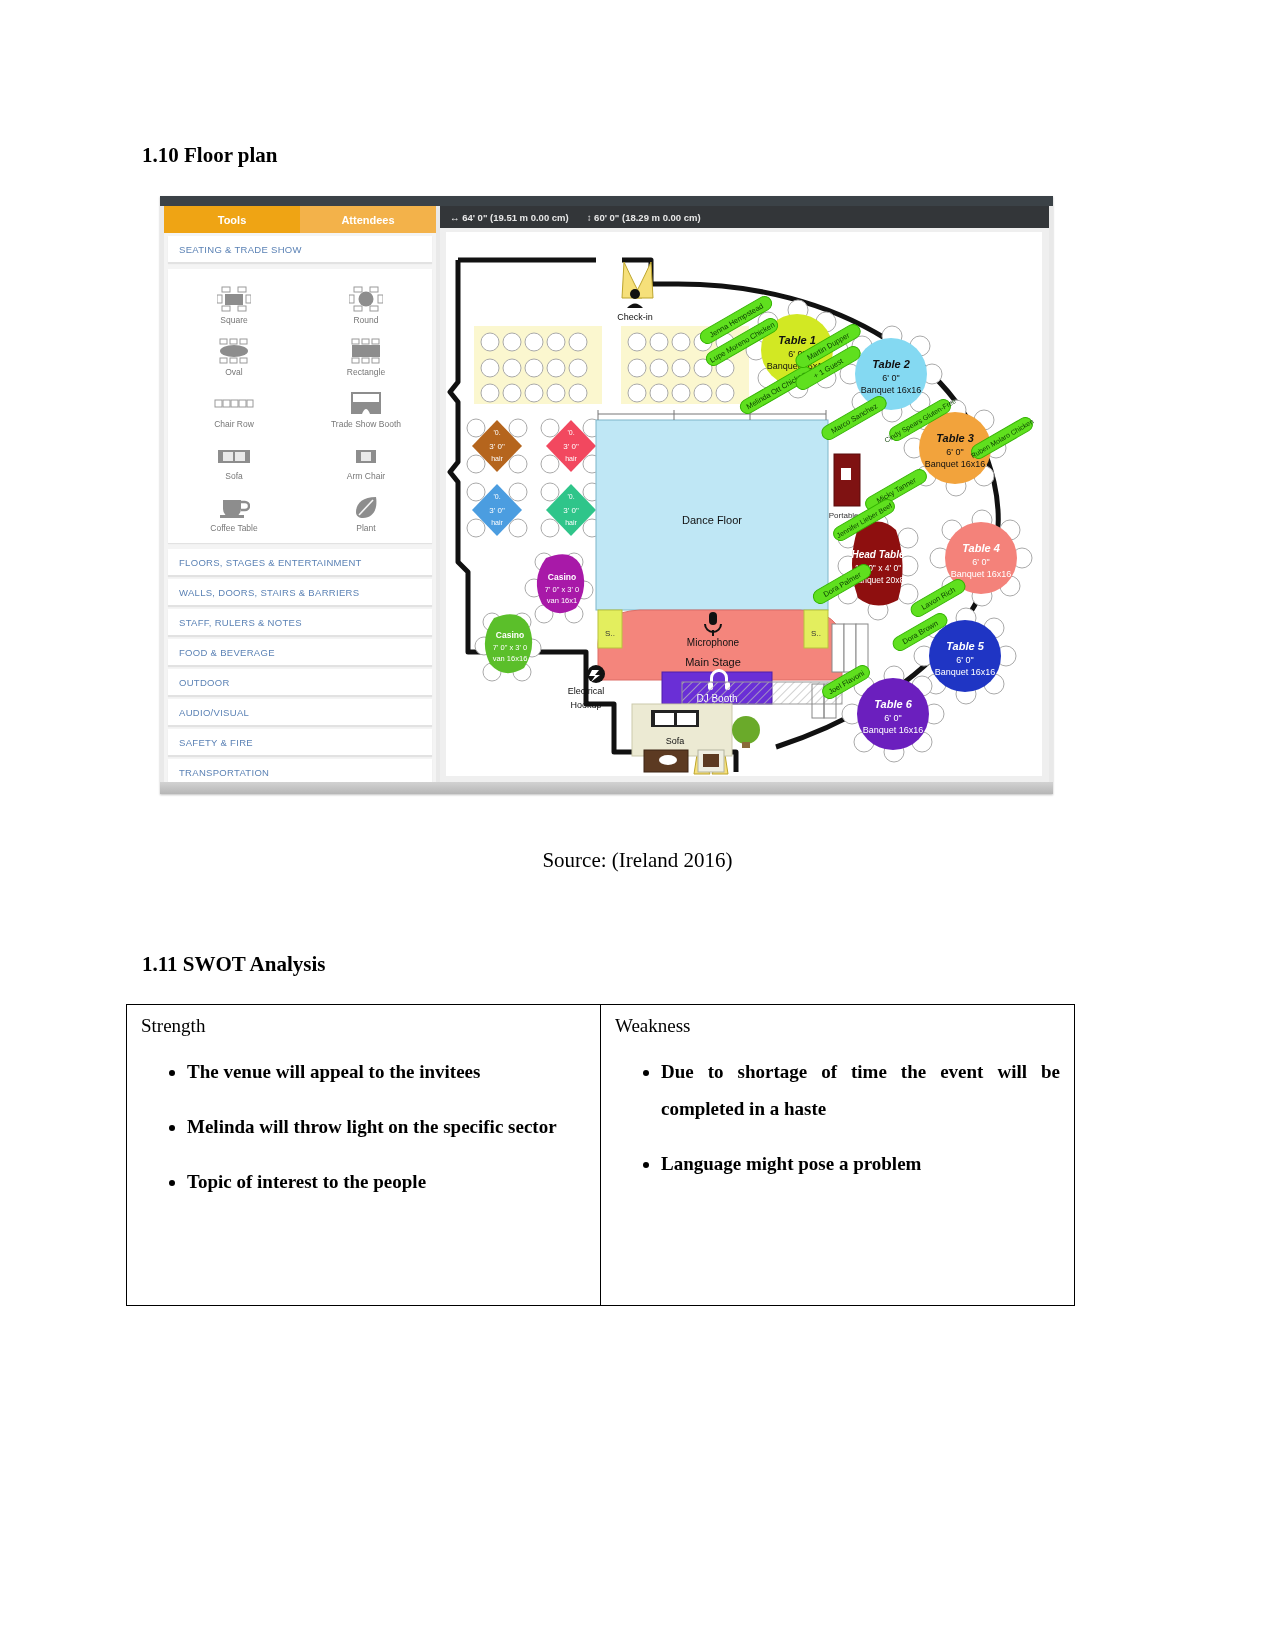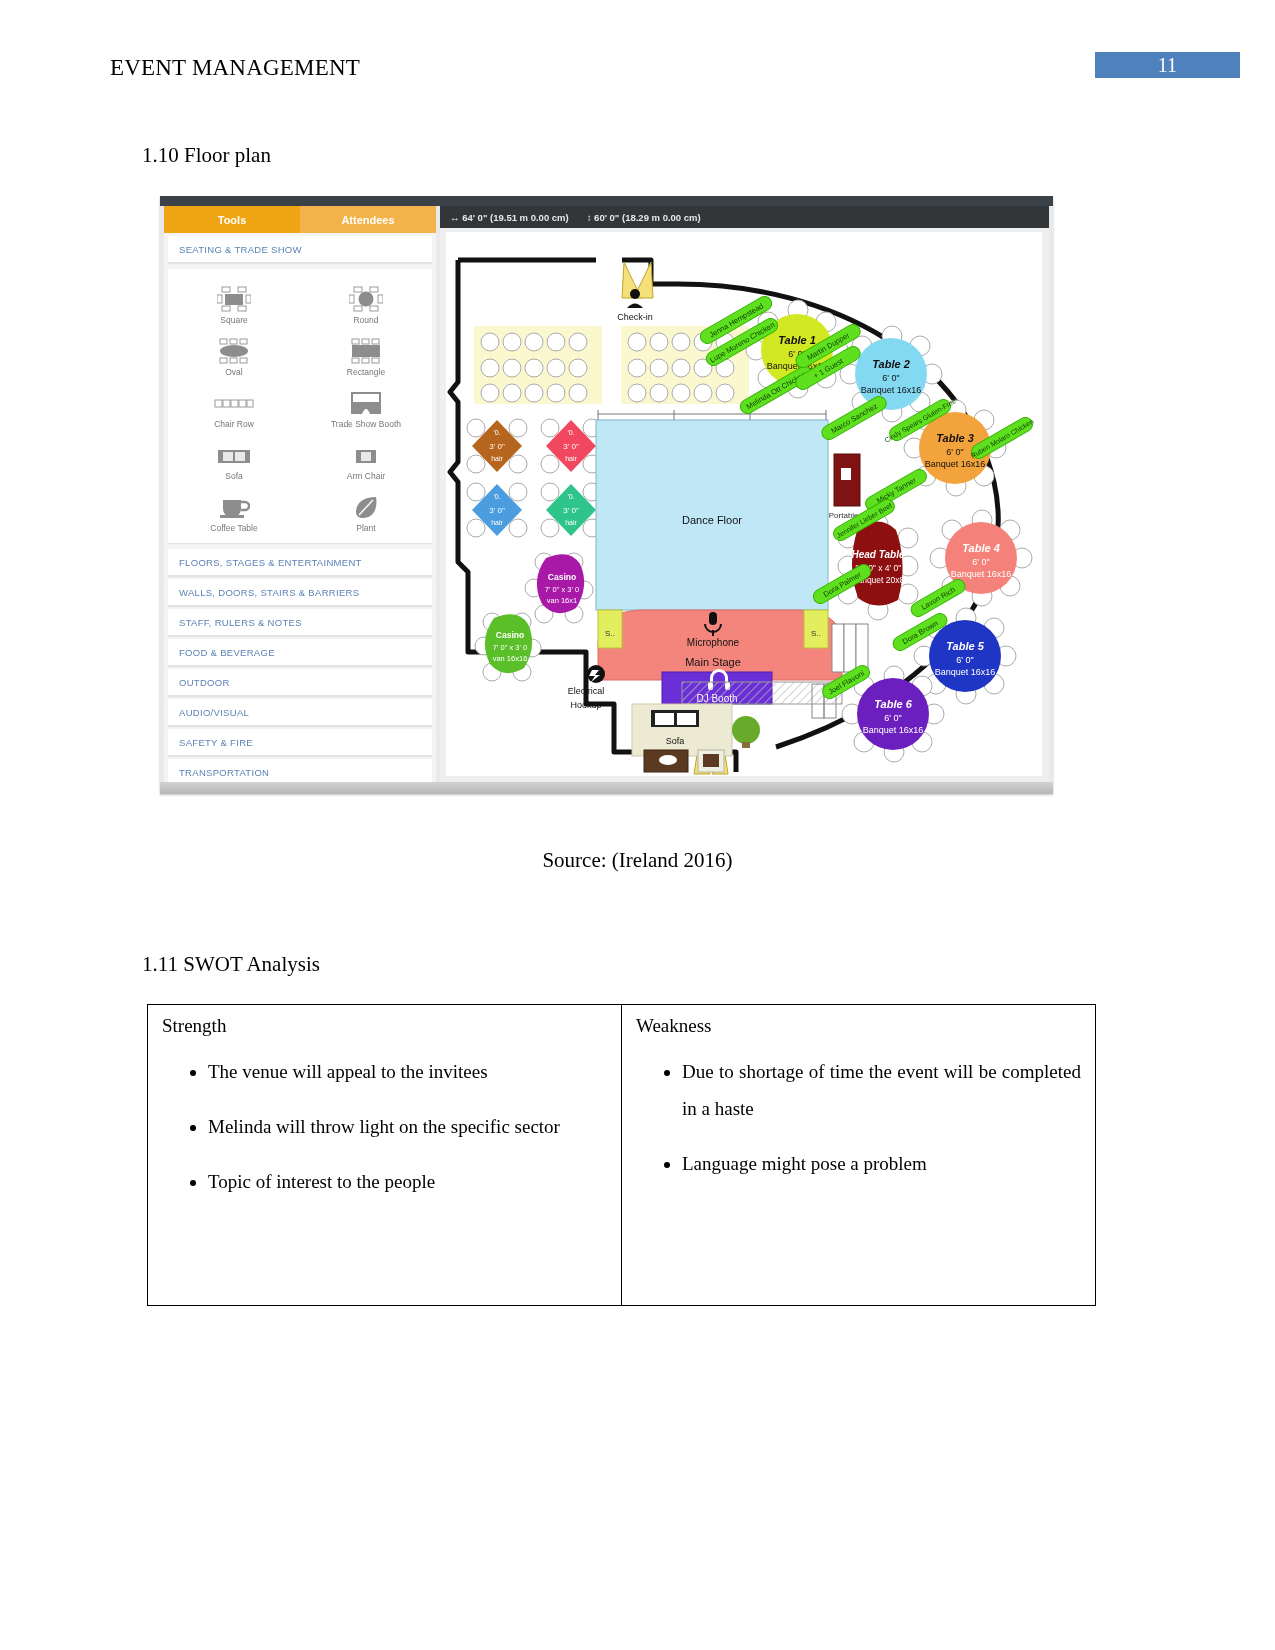--- a/index.html
+++ b/index.html
@@ -13,21 +13,21 @@
   
   .doc-header{position:absolute;left:110px;top:55px;width:1085px;height:34px;}
   .doc-title{position:absolute;left:0;top:0;font-size:23px;letter-spacing:.2px;}
   .page-num-box{
     position:absolute;right:-45px;top:-3px;width:145px;height:26px;
     background:#4f81bd;color:#fff;font-size:20px;
     display:flex;align-items:center;justify-content:center;
   }
 
   
-  .h2{position:absolute;font-size:21px;font-weight:normal;}
+  .h2{position:absolute;font-size:21px;font-weight:bold;}
   #h-floor{left:142px;top:143px;}
   #h-swot{left:142px;top:952px;}
 
   
   .figure{position:absolute;left:160px;top:196px;width:893px;height:598px;background:#e9e9e9;
           box-shadow:0 1px 2px rgba(0,0,0,.25);}
   .fig-topstrip{position:absolute;left:0;top:0;width:893px;height:10px;background:#3b4247;}
   .fig-botstrip{position:absolute;left:0;bottom:0;width:893px;height:12px;
      background:linear-gradient(#d2d2d2,#b6b6b6);}
 
@@ -55,38 +55,34 @@
   .canvas-wrap{position:absolute;left:280px;top:10px;width:609px;height:576px;background:#efefef;}
   .ruler-bar{height:22px;background:#333639;display:flex;align-items:center;padding-left:10px;gap:18px;
              font-family:"Liberation Sans",sans-serif;font-size:9.5px;color:#e8e8e8;font-weight:bold;}
   .ruler-bar .dim{white-space:nowrap;}
   .canvas{position:absolute;left:6px;top:26px;width:596px;height:544px;background:#fff;overflow:hidden;}
 
   
   .caption{position:absolute;left:0;top:848px;width:1275px;text-align:center;font-size:21px;}
 
   
-  .swot{position:absolute;left:147px;top:1004px;width:949px;border-collapse:collapse;}
+  .swot{position:absolute;left:126px;top:1004px;width:949px;border-collapse:collapse;}
   .swot td{border:1px solid #000;vertical-align:top;padding:10px 14px 16px 14px;font-size:19px;}
   .swot .cellhead{font-size:19px;margin:0 0 16px 0;}
-  .swot ul{margin:0;padding-left:46px;list-style:disc;}
+  .swot ul{margin:0;padding-left:46px;list-style:disc;font-weight:bold;}
   .swot li{margin-bottom:18px;line-height:1.95;text-align:justify;}
   .swot li:last-child{margin-bottom:0;}
   .cell-top{height:274px;}
   .cell-bot{height:88px;}
 </style>
 </head>
 <body>
 
 <div class="page">
 
-  <div class="doc-header">
-    <div class="doc-title">EVENT MANAGEMENT</div>
-    <div class="page-num-box">11</div>
-  </div>
 
   <div class="h2" id="h-floor">1.10 Floor plan</div>
 
   <div class="figure">
     <div class="fig-topstrip"></div>
 
     <div class="toolpanel">
       <div class="tabs">
         <div class="tab active">Tools</div>
         <div class="tab inactive">Attendees</div>

